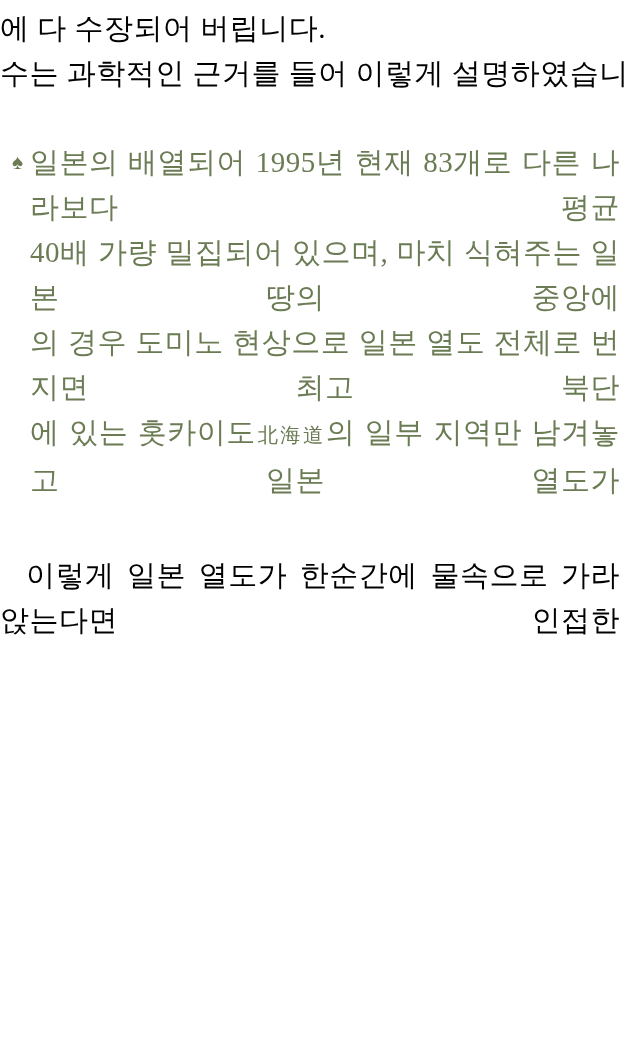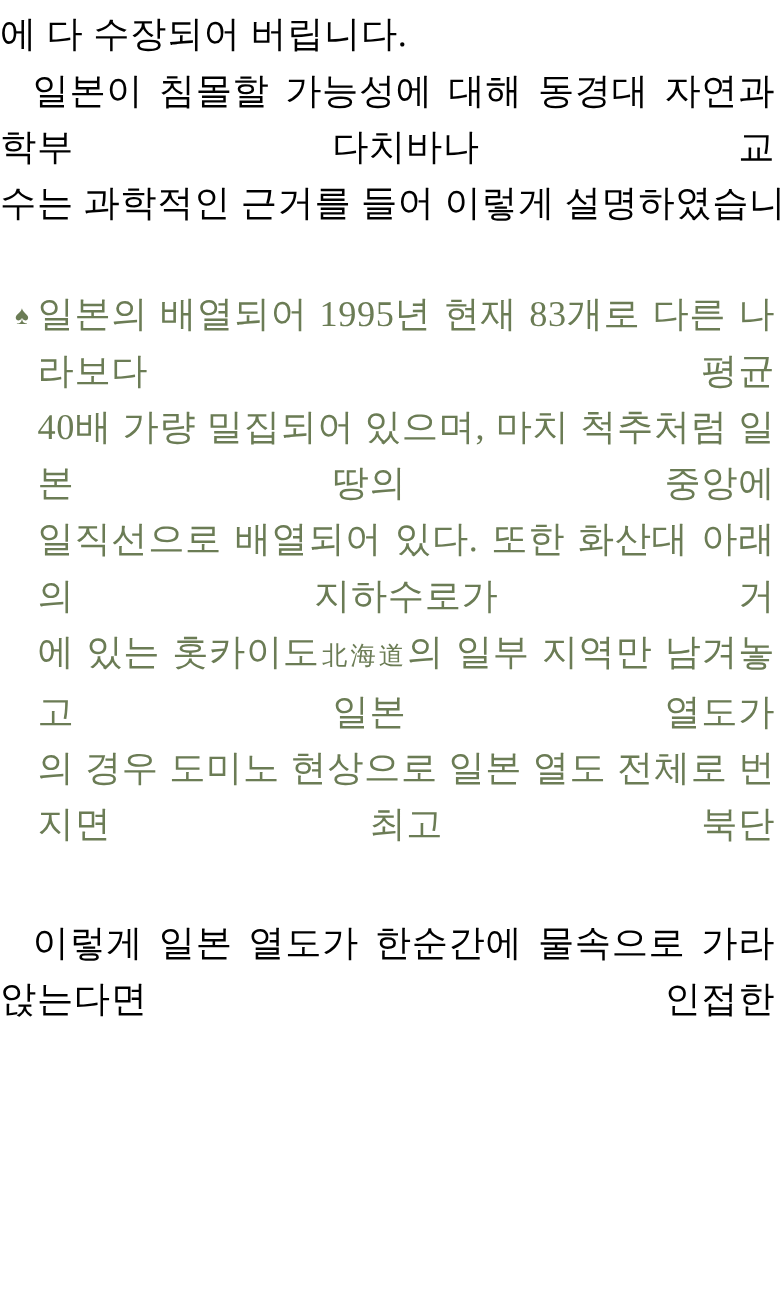--- a/index.html
+++ b/index.html
@@ -42,27 +42,25 @@
   .hanja { font-size: 0.70em; }
 </style>
 </head>
 <body>
 
 <div id="page" style="background: rgb(255, 255, 255);">
     <div class="block para" style="color: rgb(0, 0, 0);">
       <div class="line"><span>에 다 수장되어 버립니다.</span></div>
     </div>
     <div class="block para" style="color: rgb(0, 0, 0);">
-      <div class="line j" style="text-indent: 26px;"><span>일본이 침몰할 가능성에 대해 동경대 자연과학부 다치바나 교</span></div>
       <div class="line"><span>수는 과학적인 근거를 들어 이렇게 설명하였습니다.</span></div>
     </div>
     <div class="block quote" style="margin-top: 44px; color: rgb(107, 124, 85);">
       <span class="bullet">♠</span>
       <div class="line j"><span>일본의 배열되어 1995년 현재 83개로 다른 나라보다 평균</span></div>
-      <div class="line j"><span>40배 가량 밀집되어 있으며, 마치 척추처럼 일본 땅의 중앙에</span></div>
-      <div class="line j"><span>일직선으로 배열되어 있다. 또한 화산대 아래의 지하수로가 거</span></div>
+      <div class="line j"><span>40배 가량 밀집되어 있으며, 마치 식혀주는 일본 땅의 중앙에</span></div>
+      <div class="line j"><span>의 경우 도미노 현상으로 일본 열도 전체로 번지면 최고 북단</span></div>
       <div class="line j"><span>에 있는 홋카이도</span><span class="hanja">北海道</span><span>의 일부 지역만 남겨놓고 일본 열도가</span></div>
-      <div class="line j"><span>의 경우 도미노 현상으로 일본 열도 전체로 번지면 최고 북단</span></div>
     </div>
     <div class="block para" style="margin-top: 50px; color: rgb(0, 0, 0);">
       <div class="line j" style="text-indent: 26px;"><span>이렇게 일본 열도가 한순간에 물속으로 가라앉는다면 인접한</span></div>
     </div>
   </div>
 
 </body></html>

